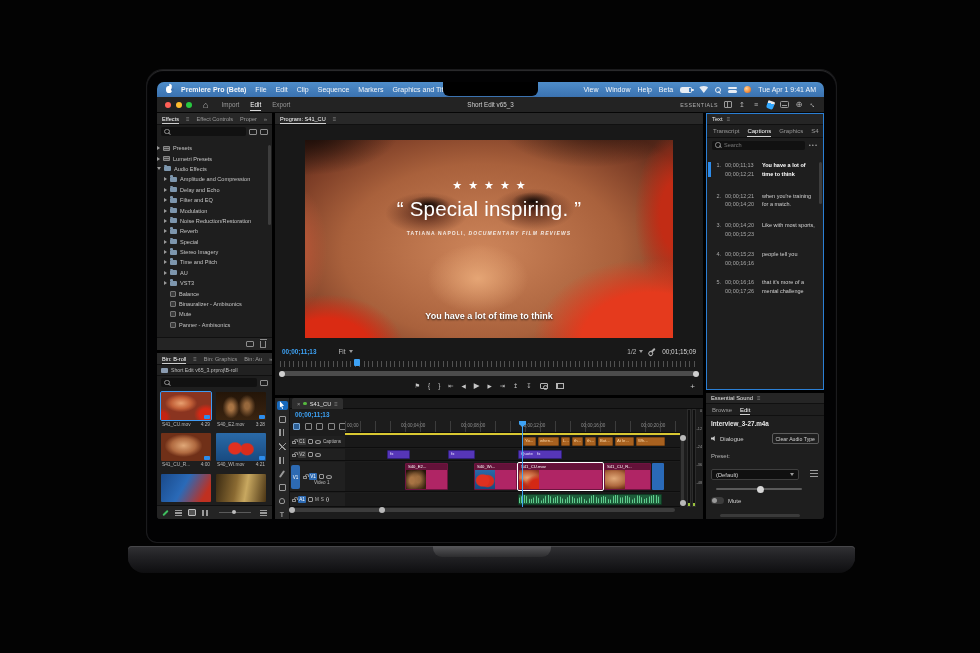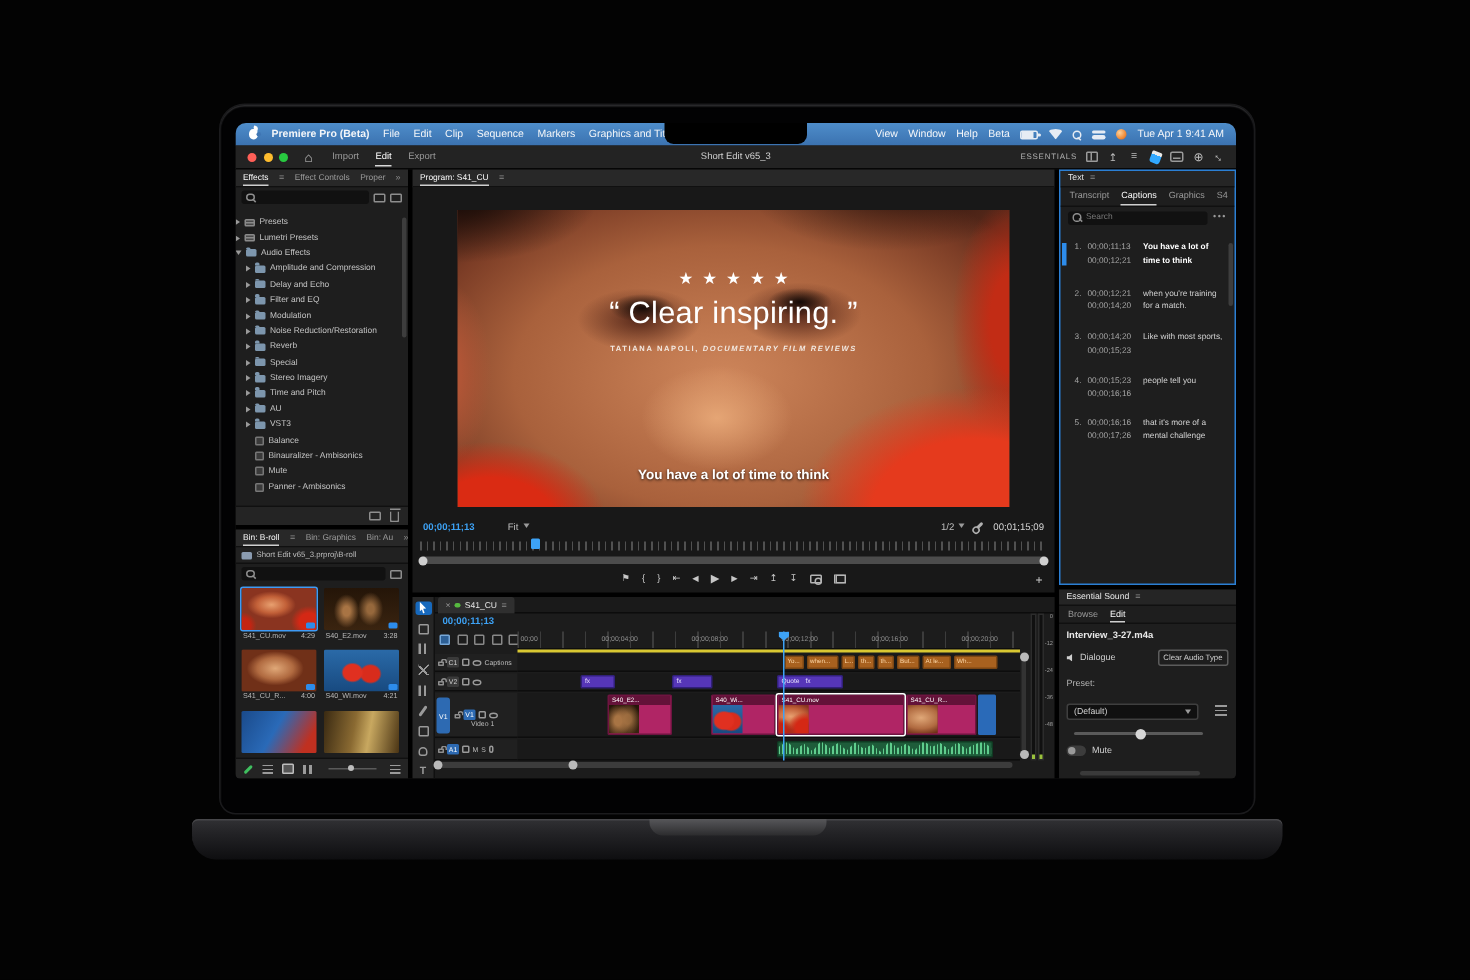--- a/index.html
+++ b/index.html
@@ -505,21 +505,21 @@
 
     <div class="panel" id="p-program" style="left:118px;top:0;width:428px;height:282px;background:#181818;">
       <div class="phead">
         <span class="ptab active">Program: S41_CU</span>
         <span class="pmenu">≡</span>
       </div>
       <div class="vid">
         <div class="vid-bg"></div>
         <div class="vtext">
           <div class="stars">★★★★★</div>
-          <div class="quote">“ Clear inspiring. ”</div>
+          <div class="quote">“ Special inspiring. ”</div>
           <div class="attrib"><span>TATIANA NAPOLI, </span><i>DOCUMENTARY FILM REVIEWS</i></div>
           <div class="vcaption">You have a lot of time to think</div>
         </div>
       </div>
       <div class="pmrow1">
         <span class="tc-blue">00;00;11;13</span>
         <span style="margin-left:22px;color:#bdbdbd;"><span>Fit</span><span class="caret"></span></span>
         <span style="margin-left:auto;color:#bdbdbd;display:flex;align-items:center;gap:6px;">
           <span><span>1/2</span><span class="caret"></span></span>
           <span class="wrench"></span>

